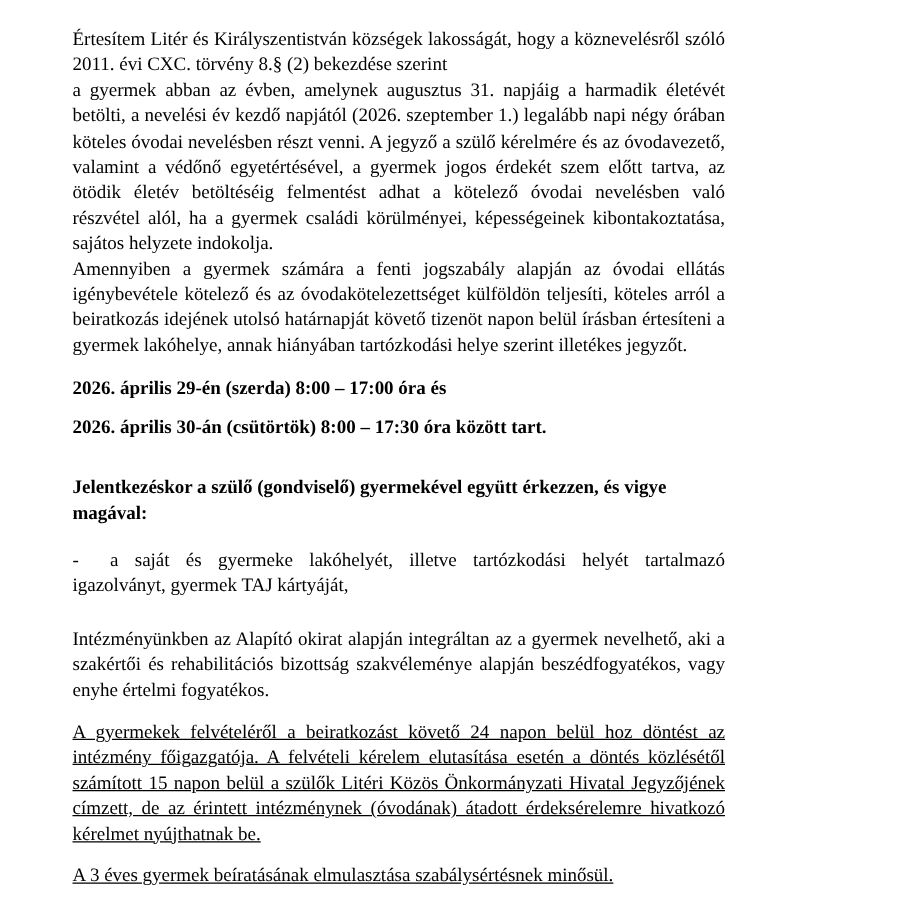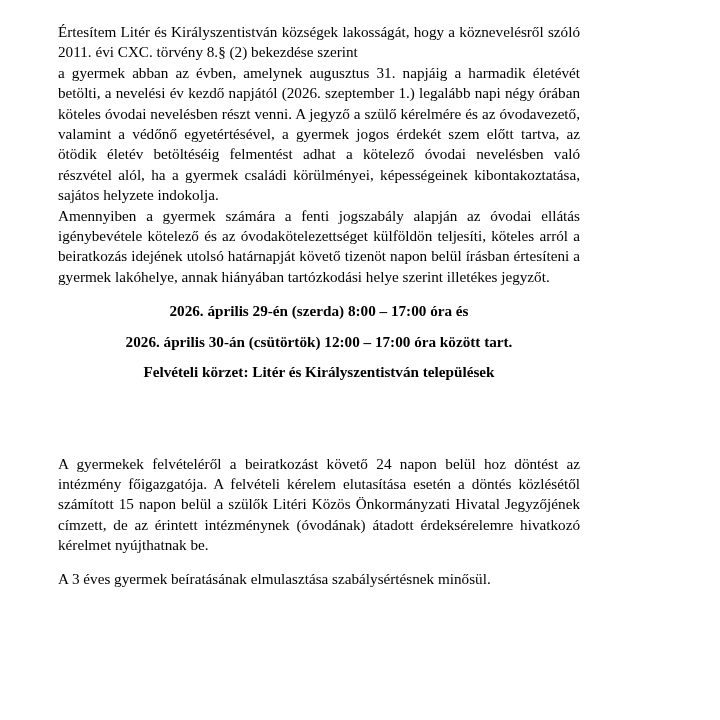--- a/index.html
+++ b/index.html
@@ -29,24 +29,24 @@
   p.para {
     margin: 0;
     text-align: justify;
     text-justify: inter-word;
   }
   p.para.flow {
     margin-top: 0;
   }
   p.para.gap {
     margin-top: 13px;
+    text-decoration: underline;
   }
   .center-line {
     margin: 0;
-    text-align: center;
   }
   .center-line.b {
     font-weight: bold;
   }
   .sp-14 { height: 14px; }
   .sp-10 { height: 10px; }
   .sp-8  { height: 8px; }
   .sp-18 { height: 18px; }
   .sp-22 { height: 22px; }
   .bullet-list {
@@ -78,38 +78,40 @@
 
     <p class="para flow">Amennyiben a gyermek számára a fenti jogszabály alapján az óvodai ellátás igénybevétele kötelező és az óvodakötelezettséget külföldön teljesíti, köteles arról a beiratkozás idejének utolsó határnapját követő tizenöt napon belül írásban értesíteni a gyermek lakóhelye, annak hiányában tartózkodási helye szerint illetékes jegyzőt.</p>
 
 
     <div class="sp-14"></div>
 
     <p class="center-line b">2026. április 29-én (szerda) 8:00 – 17:00 óra és</p>
 
     <div class="sp-10"></div>
 
-    <p class="center-line b">2026. április 30-án (csütörtök) 12:00 – 17:00 óra között tart.</p>
+    <p class="center-line b">2026. április 30-án (csütörtök) 8:00 – 17:30 óra között tart.</p>
 
     <div class="sp-10"></div>
 
-    <p class="center-line b">Felvételi körzet: Litér és Királyszentistván települések</p>
 
     <div class="sp-8"></div>
 
 
     <div class="sp-10"></div>
 
+    <p class="center-line b">Jelentkezéskor a szülő (gondviselő) gyermekével együtt érkezzen, és vigye magával:</p>
 
     <div class="sp-18"></div>
 
     <div class="bullet-list">
+      <p class="bullet-item"><span class="dash">-</span><span>a saját és gyermeke lakóhelyét, illetve tartózkodási helyét tartalmazó igazolványt, gyermek TAJ kártyáját,</span></p>
     </div>
 
     <div class="sp-22"></div>
 
+    <p class="para">Intézményünkben az Alapító okirat alapján integráltan az a gyermek nevelhető, aki a szakértői és rehabilitációs bizottság szakvéleménye alapján beszédfogyatékos, vagy enyhe értelmi fogyatékos.</p>
 
     <p class="para gap">A gyermekek felvételéről a beiratkozást követő 24 napon belül hoz döntést az intézmény főigazgatója. A felvételi kérelem elutasítása esetén a döntés közlésétől számított 15 napon belül a szülők Litéri Közös Önkormányzati Hivatal Jegyzőjének címzett, de az érintett intézménynek (óvodának) átadott érdeksérelemre hivatkozó kérelmet nyújthatnak be.</p>
 
     <p class="para gap">A 3 éves gyermek beíratásának elmulasztása szabálysértésnek minősül.</p>
 
   </div>
 </div>
 
 </body></html>

